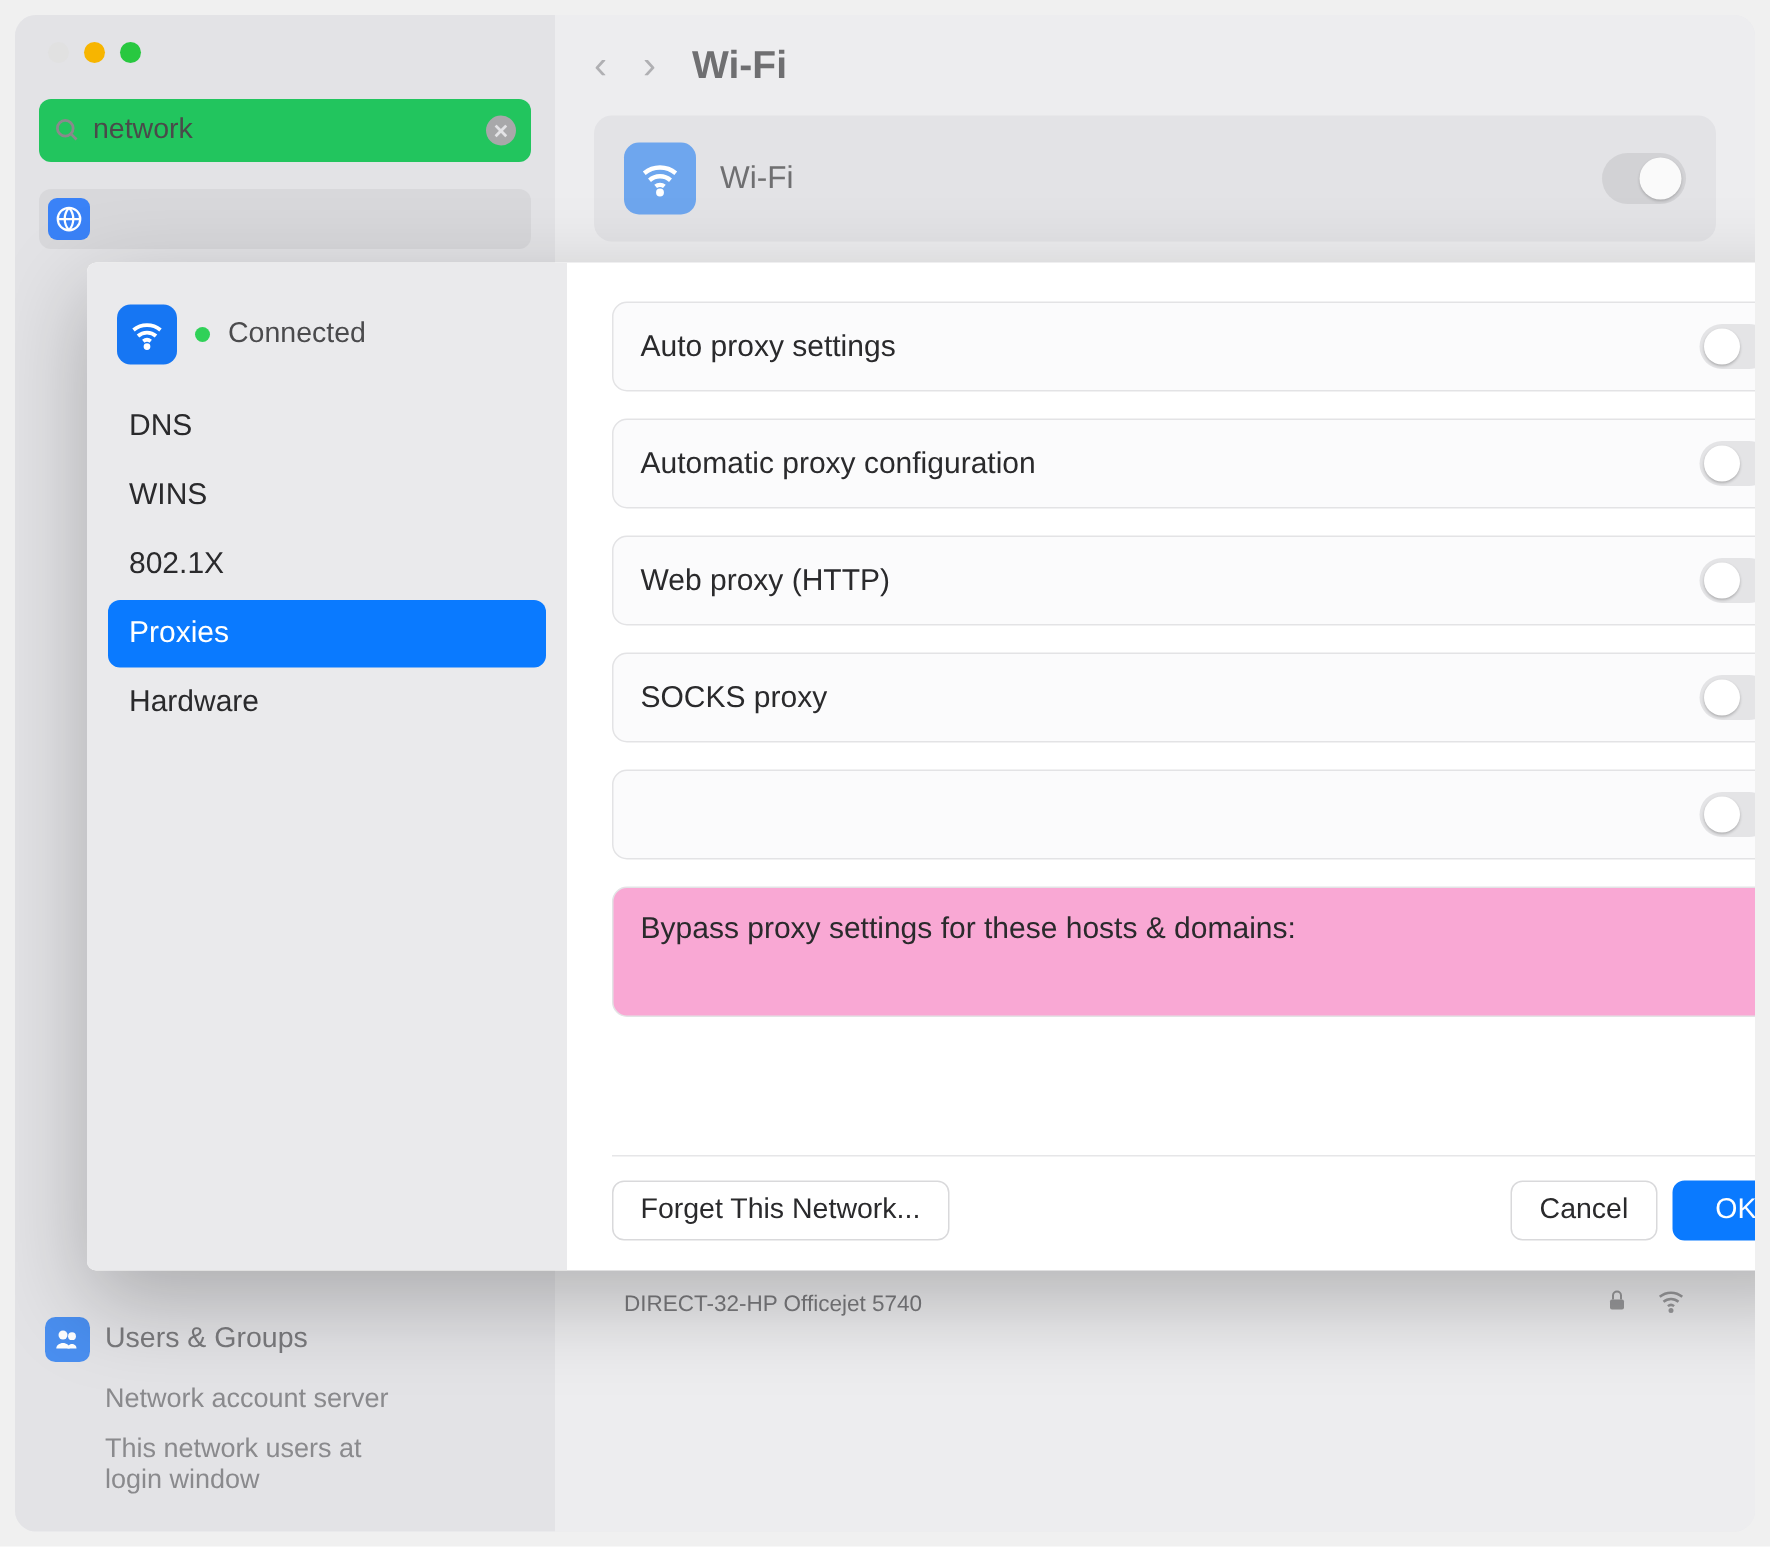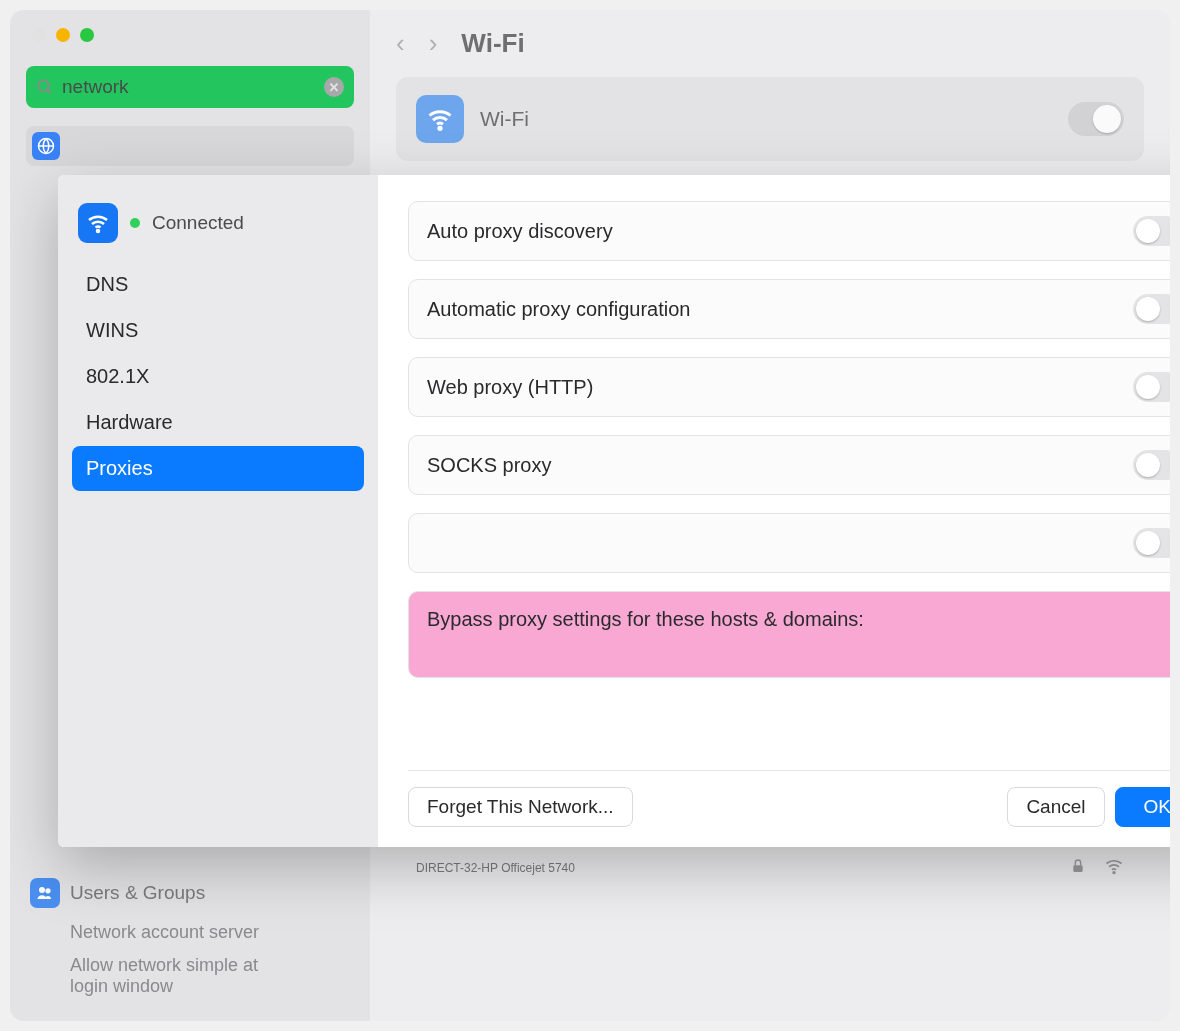--- a/index.html
+++ b/index.html
@@ -57,21 +57,21 @@
   .bg-main{flex:1;background:#ededef;padding:18px 26px;}
   .bg-nav{display:flex;align-items:center;gap:24px;color:#9a9a9c;margin-bottom:18px;}
   .bg-nav .chev{font-size:26px;color:#b0b0b3;}
   .bg-title{font-size:26px;font-weight:600;color:#6f6f71;}
   .wifi-card{background:#e3e3e6;border-radius:12px;padding:18px 20px;display:flex;align-items:center;gap:16px;}
   .wifi-badge{width:48px;height:48px;border-radius:10px;background:#6ea6ee;display:flex;align-items:center;justify-content:center;}
   .wifi-label{font-size:21px;color:#6f6f71;font-weight:500;}
   .toggle-lg{margin-left:auto;width:56px;height:34px;background:#d2d2d5;border-radius:17px;position:relative;}
   .toggle-lg::after{content:"";position:absolute;right:3px;top:3px;width:28px;height:28px;background:#fafafa;border-radius:50%;box-shadow:0 1px 2px rgba(0,0,0,.2);}
   .known-list{margin-top:630px;}
-  .known-row{display:flex;align-items:center;padding:14px 20px;color:#7b7b7e;font-size:12px;}
+  .known-row{display:flex;align-items:center;padding:14px 20px;color:#7b7b7e;font-size:15px;}
   .known-row .name{flex:1;}
   .lock{color:#9a9a9c;margin-right:18px;}
   .wifi-gray{color:#9a9a9c;}
   
   .modal{
     position:absolute;top:165px;left:48px;width:1172px;height:672px;
     background:#fff;border-radius:6px;box-shadow:0 20px 60px rgba(0,0,0,0.25);
     display:flex;overflow:hidden;
   }
   .modal-side{width:320px;background:#eaeaec;padding:24px 10px 24px 10px;}
@@ -139,21 +139,21 @@
               <circle cx="8" cy="8" r="4"></circle>
               <circle cx="16" cy="9" r="3.5"></circle>
               <path d="M2 20c0-3 3-5 6-5s6 2 6 5"></path>
               <path d="M12 20c0-2.5 2-4 4-4s4 1.5 4 4"></path>
             </svg>
         </div>
         <span>Users &amp; Groups</span>
       </div>
       <div class="bg-sub">Network account server</div>
       <div class="bg-sub">
-        <span>Allow network simple at</span><br>
+        <span>This network users at</span><br>
         <span>login window</span>
       </div>
     </div>
   </div>
 
   <div class="bg-main">
     <div class="bg-nav">
       <span class="chev">‹</span>
       <span class="chev">›</span>
       <span class="bg-title">Wi-Fi</span>
@@ -219,26 +219,26 @@
               <path d="M9.5 16.5a4 4 0 015 0"></path>
               <circle cx="12" cy="20" r="1" fill="#fff"></circle>
             </svg>
         </div>
         <div class="conn-dot"></div>
         <span class="conn-text">Connected</span>
       </div>
       <div class="side-item">DNS</div>
       <div class="side-item">WINS</div>
       <div class="side-item">802.1X</div>
+      <div class="side-item sel">Proxies</div>
       <div class="side-item">Hardware</div>
-      <div class="side-item sel">Proxies</div>
     </div>
     <div class="modal-main">
       <div class="opt-row">
-        <span>Auto proxy discovery</span>
+        <span>Auto proxy settings</span>
         <div class="sw"></div>
       </div>
       <div class="opt-row">
         <span>Automatic proxy configuration</span>
         <div class="sw"></div>
       </div>
       <div class="opt-row">
         <span>Web proxy (HTTP)</span>
         <div class="sw"></div>
       </div>

